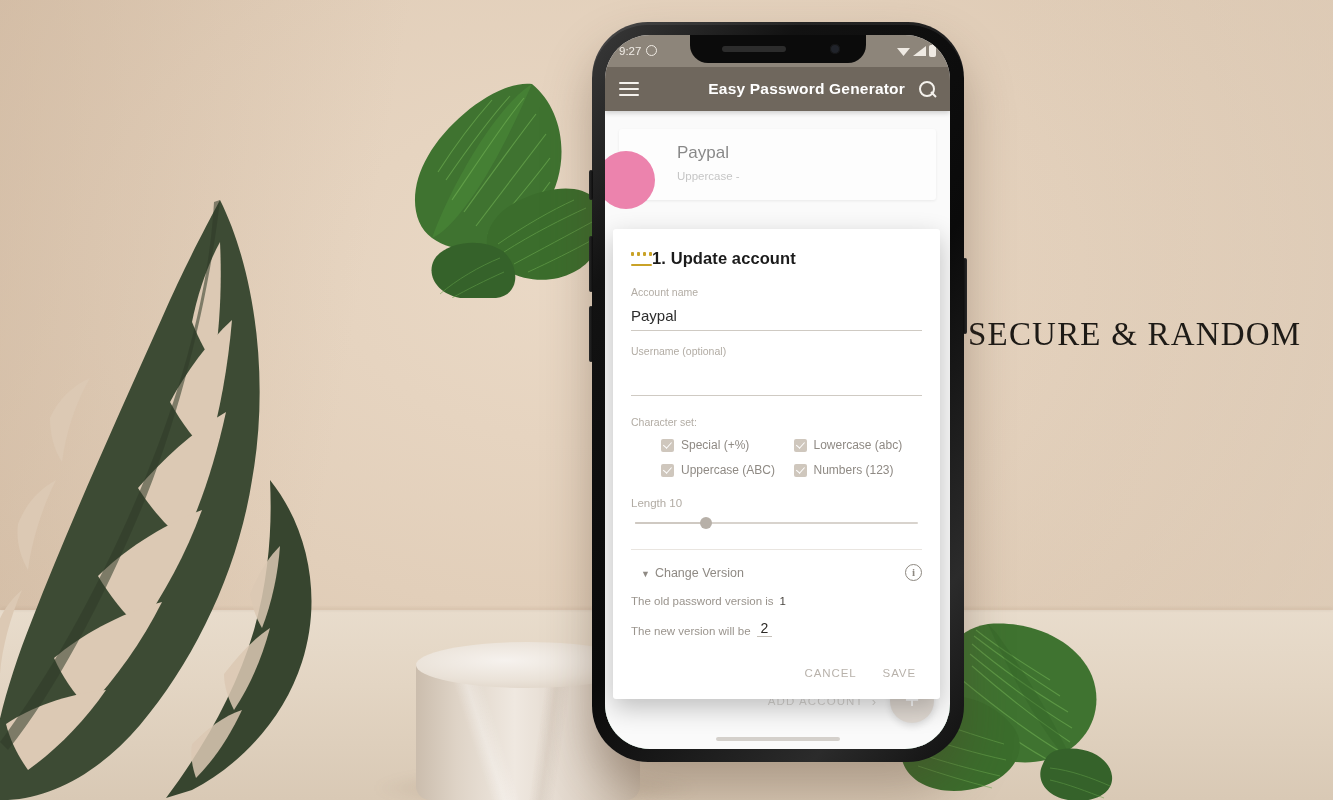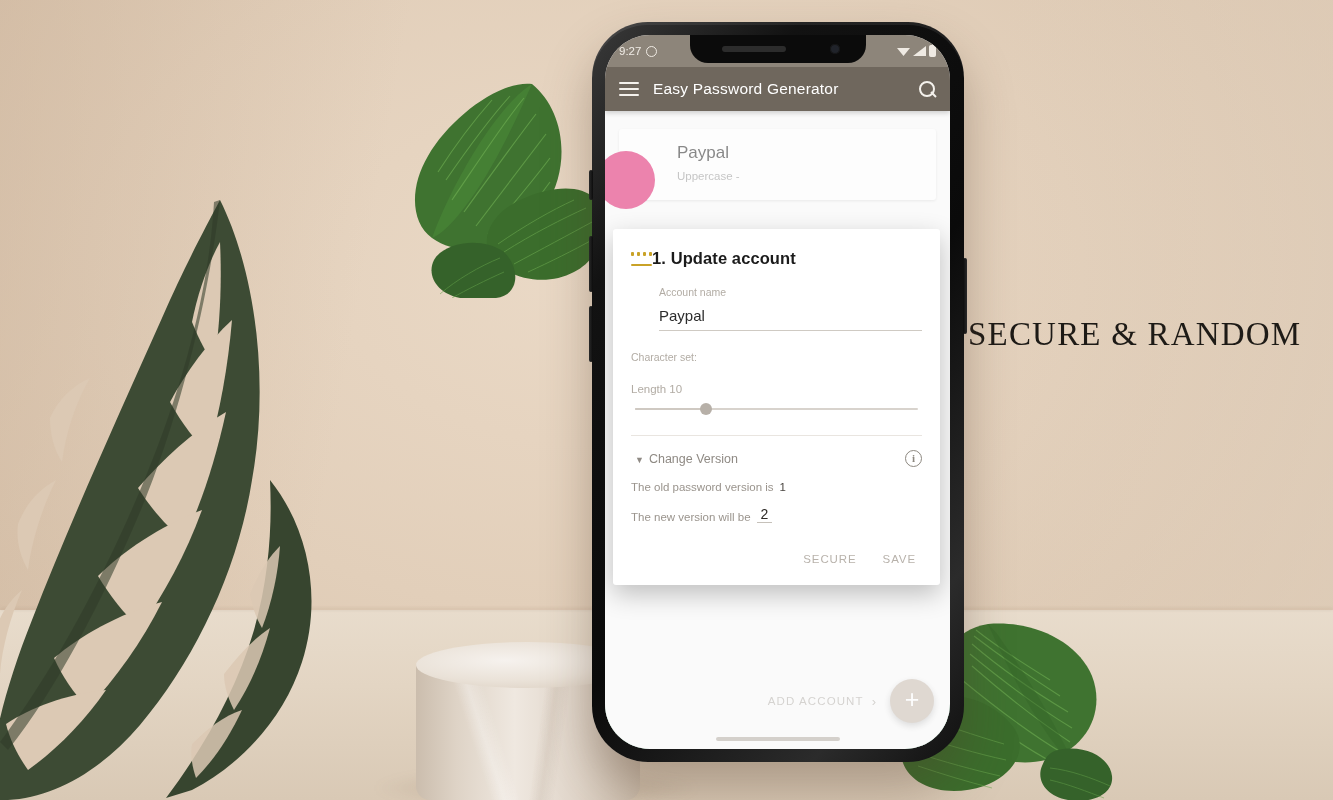--- a/index.html
+++ b/index.html
@@ -118,40 +118,40 @@
     border-radius:50%; background:#20232a;
     box-shadow:0 0 0 1px #151515 inset;
   }
 
   
   #statusbar {
     position:relative; height:32px; background:#8d857a;
     display:flex; align-items:center; justify-content:space-between;
     padding:0 14px; color:#f0ece6; font-size:11.5px; z-index:30;
   }
-  .sb-left { display:flex; align-items:flex-end; gap:5px; }
+  .sb-left { display:flex; align-items:flex-start; gap:5px; }
   .sb-right { display:flex; align-items:center; gap:3px; }
   .sb-dot { width:11px; height:11px; border-radius:50%; border:1.6px solid #efeae3; }
   .ic-wifi { width:13px; height:10px; }
   .ic-sig  { width:13px; height:10px; }
   .ic-bat  { width:7px; height:12px; border:1.4px solid #efeae3; border-radius:1.5px;
              background:#efeae3; position:relative; }
   .ic-bat:after { content:""; position:absolute; left:1.5px; top:-3px; width:3px; height:2px;
                   background:#efeae3; border-radius:1px; }
 
   
   #appbar {
     height:44px; background:#6f675d;
     display:flex; align-items:center; padding:0 14px; gap:14px;
     color:#fff; position:relative; z-index:29;
     box-shadow:0 2px 5px rgba(0,0,0,.18);
   }
   .hamburger { width:20px; display:flex; flex-direction:column; gap:4px; cursor:pointer; }
   .hamburger span { height:2px; background:#f4f1ec; border-radius:1px; }
-  #appbar-title { flex:1; text-align:left; font-size:15.5px; font-weight:normal; letter-spacing:.2px; }
+  #appbar-title { flex:1; text-align:right; font-size:15.5px; font-weight:bold; letter-spacing:.2px; }
   .search-ic { width:17px; height:17px; position:relative; cursor:pointer; }
   .search-ic:before { content:""; position:absolute; left:0; top:0; width:12px; height:12px;
                       border:2px solid #f4f1ec; border-radius:50%; }
   .search-ic:after  { content:""; position:absolute; right:0; bottom:0; width:7px; height:2px;
                       background:#f4f1ec; transform:rotate(45deg); transform-origin:right; }
 
   
   #app-content { position:relative; height:calc(100% - 76px); background:#14532d; }
   #list-area { position:absolute; left:0; top:0; width:100%; height:100%; background:#fafafa; }
   .list-item {
@@ -196,21 +196,21 @@
   .dlg-head { display:flex; align-items:center; margin-bottom:18px; }
   .dlg-icon {
     width:21px; height:14px; position:relative;
     display:flex; flex-direction:column; justify-content:space-between;
   }
   .dlg-icon .row { display:flex; gap:2.5px; }
   .dlg-icon .row i { width:4px; height:4px; border-radius:1px; background:#c9a227; display:block; }
   .dlg-icon .bar { height:2px; background:#c9a227; border-radius:1px; }
   #dlg-title { font-size:16.5px; font-weight:bold; color:#1b1b1b; letter-spacing:.1px; }
 
-  .field { margin-bottom:4px;margin-left:28px; }
+  .field { margin-bottom:4px; }
   .field-label { font-size:10.5px; color:#b2aca4; margin-bottom:9px; }
   .field-input {
     font-size:15px; color:#2c2c2c; padding-bottom:6px;
     border-bottom:1px solid #cfcac3; min-height:22px;
   }
   .field-input.empty { min-height:30px; }
   .field.spaced { margin-top:14px; }
 
   .section-label { font-size:10.5px; color:#b2aca4; margin:20px 0 10px 0; }
 
@@ -234,21 +234,21 @@
   #slider { position:relative; height:20px; margin:0 4px; }
   .sl-track { position:absolute; left:0; right:0; top:9px; height:2px; background:#d8d3cd; border-radius:2px; }
   .sl-fill  { position:absolute; left:0; top:9px; height:2px; background:#cfc9c2; border-radius:2px; }
   .sl-thumb {
     position:absolute; top:4px; width:12px; height:12px; border-radius:50%;
     background:#b7b0a8; transform:translateX(-50%); cursor:pointer;
   }
 
   .divider { height:1px; background:#e9e5e0; margin:16px 0 0 0; }
 
-  .ver-head { display:flex; align-items:center; justify-content:space-between; margin:14px 0 6px 4px; }
+  .ver-head { display:flex; align-items:center; justify-content:space-between; margin:14px 0 6px 10px; }
   #ver-toggle { font-size:12.5px; color:#8f8a84; cursor:pointer; }
   #ver-toggle .caret { font-size:9px; margin-right:5px; }
   .info-ic {
     width:17px; height:17px; border:1.5px solid #8d8880; border-radius:50%;
     color:#8d8880; font-size:11px; line-height:14px; text-align:center;
     font-family:"Liberation Serif", serif; font-weight:bold; cursor:pointer;
   }
   .ver-line { font-size:11.5px; color:#9a948d; margin-top:14px; display:flex; align-items:flex-end; gap:6px; }
   .ver-line b { color:#4a4641; font-weight:normal; }
   .ver-new-val {
@@ -464,23 +464,45 @@
               <div class="bar"></div>
             </div>
             <div id="dlg-title">1. Update account</div>
           </div>
 
           <div class="field">
             <div class="field-label">Account name</div>
             <div class="field-input">Paypal</div>
           </div>
 
+          <div class="field spaced">
+            <div class="field-label">Username (optional)</div>
+            <div class="field-input empty"></div>
+          </div>
 
           <div class="section-label">Character set:</div>
 
+          <div class="cb-grid">
+            <label class="cb">
+              <span class="cb-box"></span>
+              <span class="cb-label">Special (+%)</span>
+            </label>
+            <label class="cb">
+              <span class="cb-box"></span>
+              <span class="cb-label">Lowercase (abc)</span>
+            </label>
+            <label class="cb">
+              <span class="cb-box"></span>
+              <span class="cb-label">Uppercase (ABC)</span>
+            </label>
+            <label class="cb">
+              <span class="cb-box"></span>
+              <span class="cb-label">Numbers (123)</span>
+            </label>
+          </div>
 
           <div id="length-label">Length 10</div>
           <div id="slider">
             <div class="sl-track"></div>
             <div class="sl-fill" id="sl-fill" style="width: 25%;"></div>
             <div class="sl-thumb" id="sl-thumb" style="left: 25%;"></div>
           </div>
 
           <div class="divider"></div>
 
@@ -495,21 +517,21 @@
             <span>The old password version is</span>
             <b>1</b>
           </div>
 
           <div class="ver-line">
             <span>The new version will be</span>
             <span class="ver-new-val">2</span>
           </div>
 
           <div class="dlg-actions">
-            <button class="dlg-btn">SECURE</button>
+            <button class="dlg-btn">CANCEL</button>
             <button class="dlg-btn">SAVE</button>
           </div>
 
         </div>
 
       </div>
 
       <div class="home-indicator"></div>
     </div>
   </div>

